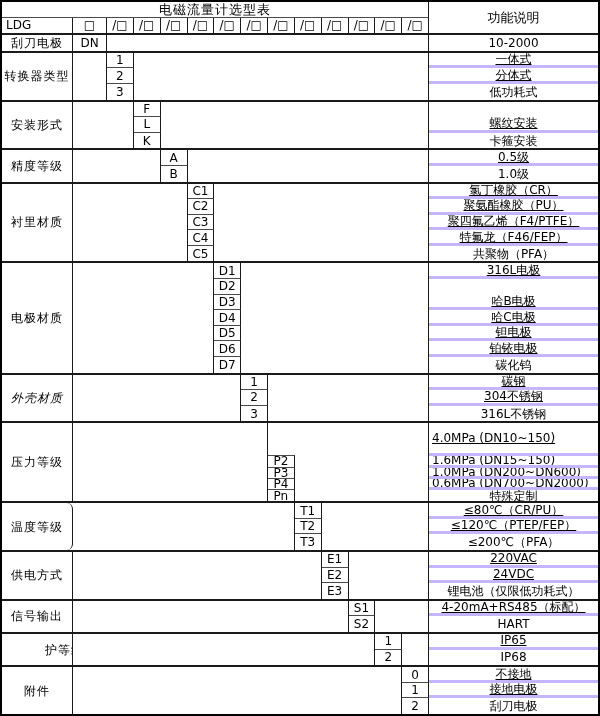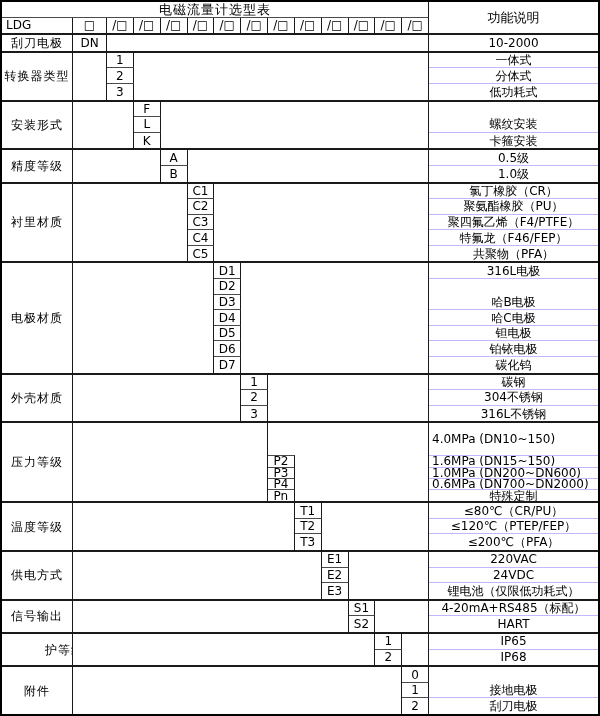--- a/index.html
+++ b/index.html
@@ -16,21 +16,21 @@
     flex-grow:1;flex-basis:0;min-height:0;
   }
   .grp + .grp{border-top:2px solid #1a1a1a;}
   .cell{
     display:flex;align-items:center;justify-content:center;
     box-sizing:border-box;min-width:0;min-height:0;
     white-space:nowrap;overflow:hidden;line-height:1;
   }
   .br{border-right:1px solid #1a1a1a;}
   .bb{border-bottom:1px solid #4a4a4a;}
-  .fb{border-bottom:1px solid #c4b5fd;}
+  .fb{border-bottom:3px solid #c4b5fd;text-decoration:underline;}
   .title-cell{font-size:13px;letter-spacing:1px;}
   .func-head{font-size:13px;}
   .label-cell{letter-spacing:1px;}
   .func.left{justify-content:flex-start;padding-left:3px;}
   .boxes{font-size:12px;}
 </style>
 </head>
 <body>
 
 <div id="wrap">
@@ -117,21 +117,21 @@
       <div class="cell br bb" style="grid-area: 4 / 7;">D4</div>
       <div class="cell func fb" style="grid-area: 4 / 15;">哈C电极</div>
       <div class="cell br bb" style="grid-area: 5 / 7;">D5</div>
       <div class="cell func fb" style="grid-area: 5 / 15;">钽电极</div>
       <div class="cell br bb" style="grid-area: 6 / 7;">D6</div>
       <div class="cell func fb" style="grid-area: 6 / 15;">铂铱电极</div>
       <div class="cell br" style="grid-area: 7 / 7;">D7</div>
       <div class="cell func" style="grid-area: 7 / 15;">碳化钨</div>
     </div>
     <div class="grp" style="flex-grow: 3; grid-template-rows: repeat(3, 1fr);">
-      <div class="cell br label-cell" style="grid-area: 1 / 1 / span 3;">外壳材质</div>
+      <div class="cell br label-cell" style="grid-area: 1 / 1 / span 3; font-style: italic;">外壳材质</div>
       <div class="cell br" style="grid-area: 1 / 2 / span 3 / 8;"></div>
       <div class="cell br" style="grid-area: 1 / 9 / span 3 / 15;"></div>
       <div class="cell br bb" style="grid-area: 1 / 8;">1</div>
       <div class="cell func fb" style="grid-area: 1 / 15;">碳钢</div>
       <div class="cell br bb" style="grid-area: 2 / 8;">2</div>
       <div class="cell func fb" style="grid-area: 2 / 15;">304不锈钢</div>
       <div class="cell br" style="grid-area: 3 / 8;">3</div>
       <div class="cell func" style="grid-area: 3 / 15;">316L不锈钢</div>
     </div>
     <div class="grp" style="flex-grow: 5; grid-template-rows: repeat(5, 1fr);">
@@ -143,21 +143,21 @@
       <div class="cell br bb" style="grid-area: 2 / 9;">P2</div>
       <div class="cell func fb left" style="grid-area: 2 / 15;">1.6MPa (DN15~150)</div>
       <div class="cell br bb" style="grid-area: 3 / 9;">P3</div>
       <div class="cell func fb left" style="grid-area: 3 / 15;">1.0MPa (DN200~DN600)</div>
       <div class="cell br bb" style="grid-area: 4 / 9;">P4</div>
       <div class="cell func fb left" style="grid-area: 4 / 15;">0.6MPa (DN700~DN2000)</div>
       <div class="cell br" style="grid-area: 5 / 9;">Pn</div>
       <div class="cell func" style="grid-area: 5 / 15;">特殊定制</div>
     </div>
     <div class="grp" style="flex-grow: 3; grid-template-rows: repeat(3, 1fr);">
-      <div class="cell br label-cell" style="grid-area: 1 / 1 / span 3;">温度等级</div>
+      <div class="cell br label-cell" style="grid-area: 1 / 1 / span 3; border-radius: 6px;">温度等级</div>
       <div class="cell br" style="grid-area: 1 / 2 / span 3 / 10;"></div>
       <div class="cell br" style="grid-area: 1 / 11 / span 3 / 15;"></div>
       <div class="cell br bb" style="grid-area: 1 / 10;">T1</div>
       <div class="cell func fb" style="grid-area: 1 / 15;">≤80℃（CR/PU）</div>
       <div class="cell br bb" style="grid-area: 2 / 10;">T2</div>
       <div class="cell func fb" style="grid-area: 2 / 15;">≤120℃（PTEP/FEP）</div>
       <div class="cell br" style="grid-area: 3 / 10;">T3</div>
       <div class="cell func" style="grid-area: 3 / 15;">≤200℃（PFA）</div>
     </div>
     <div class="grp" style="flex-grow: 3; grid-template-rows: repeat(3, 1fr);">
@@ -186,18 +186,19 @@
       <div class="cell br" style="grid-area: 1 / 14 / span 2 / 15;"></div>
       <div class="cell br bb" style="grid-area: 1 / 13;">1</div>
       <div class="cell func fb" style="grid-area: 1 / 15;">IP65</div>
       <div class="cell br" style="grid-area: 2 / 13;">2</div>
       <div class="cell func" style="grid-area: 2 / 15;">IP68</div>
     </div>
     <div class="grp" style="flex-grow: 3; grid-template-rows: repeat(3, 1fr);">
       <div class="cell br label-cell" style="grid-area: 1 / 1 / span 3;">附件</div>
       <div class="cell br" style="grid-area: 1 / 2 / span 3 / 14;"></div>
       <div class="cell br bb" style="grid-area: 1 / 14;">0</div>
+      <div class="cell func fb" style="grid-area: 1 / 15;">不接地</div>
       <div class="cell br bb" style="grid-area: 2 / 14;">1</div>
       <div class="cell func fb" style="grid-area: 2 / 15;">接地电极</div>
       <div class="cell br" style="grid-area: 3 / 14;">2</div>
       <div class="cell func" style="grid-area: 3 / 15;">刮刀电极</div>
     </div>
   </div>
 
 </body></html>

